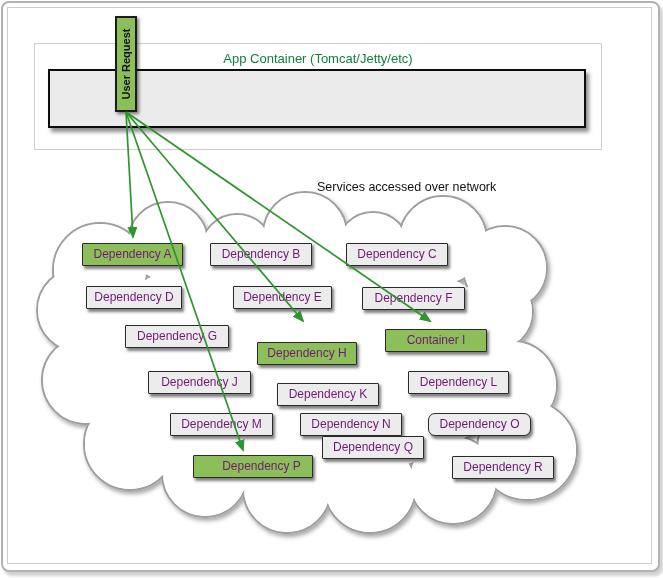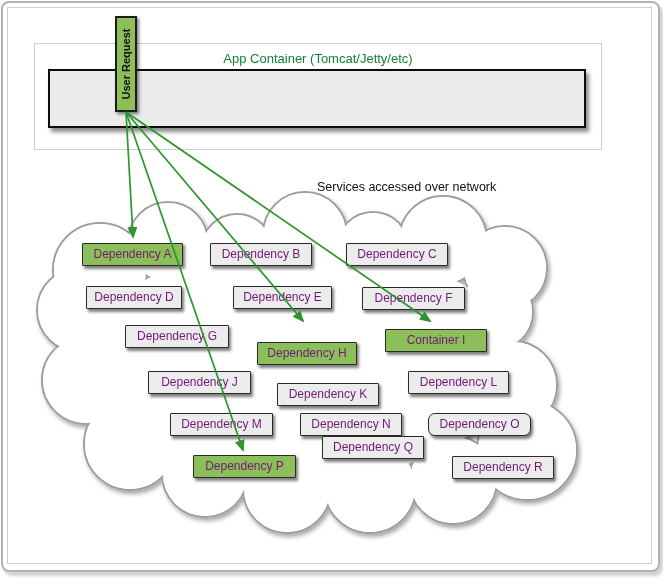--- a/index.html
+++ b/index.html
@@ -152,21 +152,21 @@
       <div class="dep-box" style="left: 362px; top: 287px; width: 101px;">Dependency F</div>
       <div class="dep-box" style="left: 125px; top: 325px; width: 102px;">Dependency G</div>
       <div class="dep-box highlighted" style="left: 257px; top: 342px; width: 98px;">Dependency H</div>
       <div class="dep-box highlighted" style="left: 385px; top: 329px; width: 100px;">Container I</div>
       <div class="dep-box" style="left: 148px; top: 371px; width: 101px;">Dependency J</div>
       <div class="dep-box" style="left: 277px; top: 371px; width: 100px; margin-top: 12px;">Dependency K</div>
       <div class="dep-box" style="left: 408px; top: 371px; width: 99px;">Dependency L</div>
       <div class="dep-box" style="left: 170px; top: 413px; width: 101px;">Dependency M</div>
       <div class="dep-box" style="left: 300px; top: 413px; width: 100px;">Dependency N</div>
       <div class="dep-box" style="left: 428px; top: 413px; width: 101px; border-radius: 7px;">Dependency O</div>
-      <div class="dep-box highlighted" style="left: 193px; top: 455px; width: 101px;">Dependency P</div>
+      <div class="dep-box highlighted" style="left: 193px; top: 455px; width: 101px; padding-left: 17px;">Dependency P</div>
       <div class="dep-box" style="left: 322px; top: 436px; width: 100px;">Dependency Q</div>
       <div class="dep-box" style="left: 452px; top: 456px; width: 100px;">Dependency R</div>
     </div>
 
   <svg class="arrows-svg" id="arrows-svg" width="663" height="578">
     <defs>
       <marker id="ah" markerWidth="12" markerHeight="10" refX="10" refY="5" orient="auto" markerUnits="userSpaceOnUse">
         <path id="arrowhead-path" d="M0,0 L12,5 L0,10 Z" fill="#2d962d"></path>
       </marker>
     </defs>

